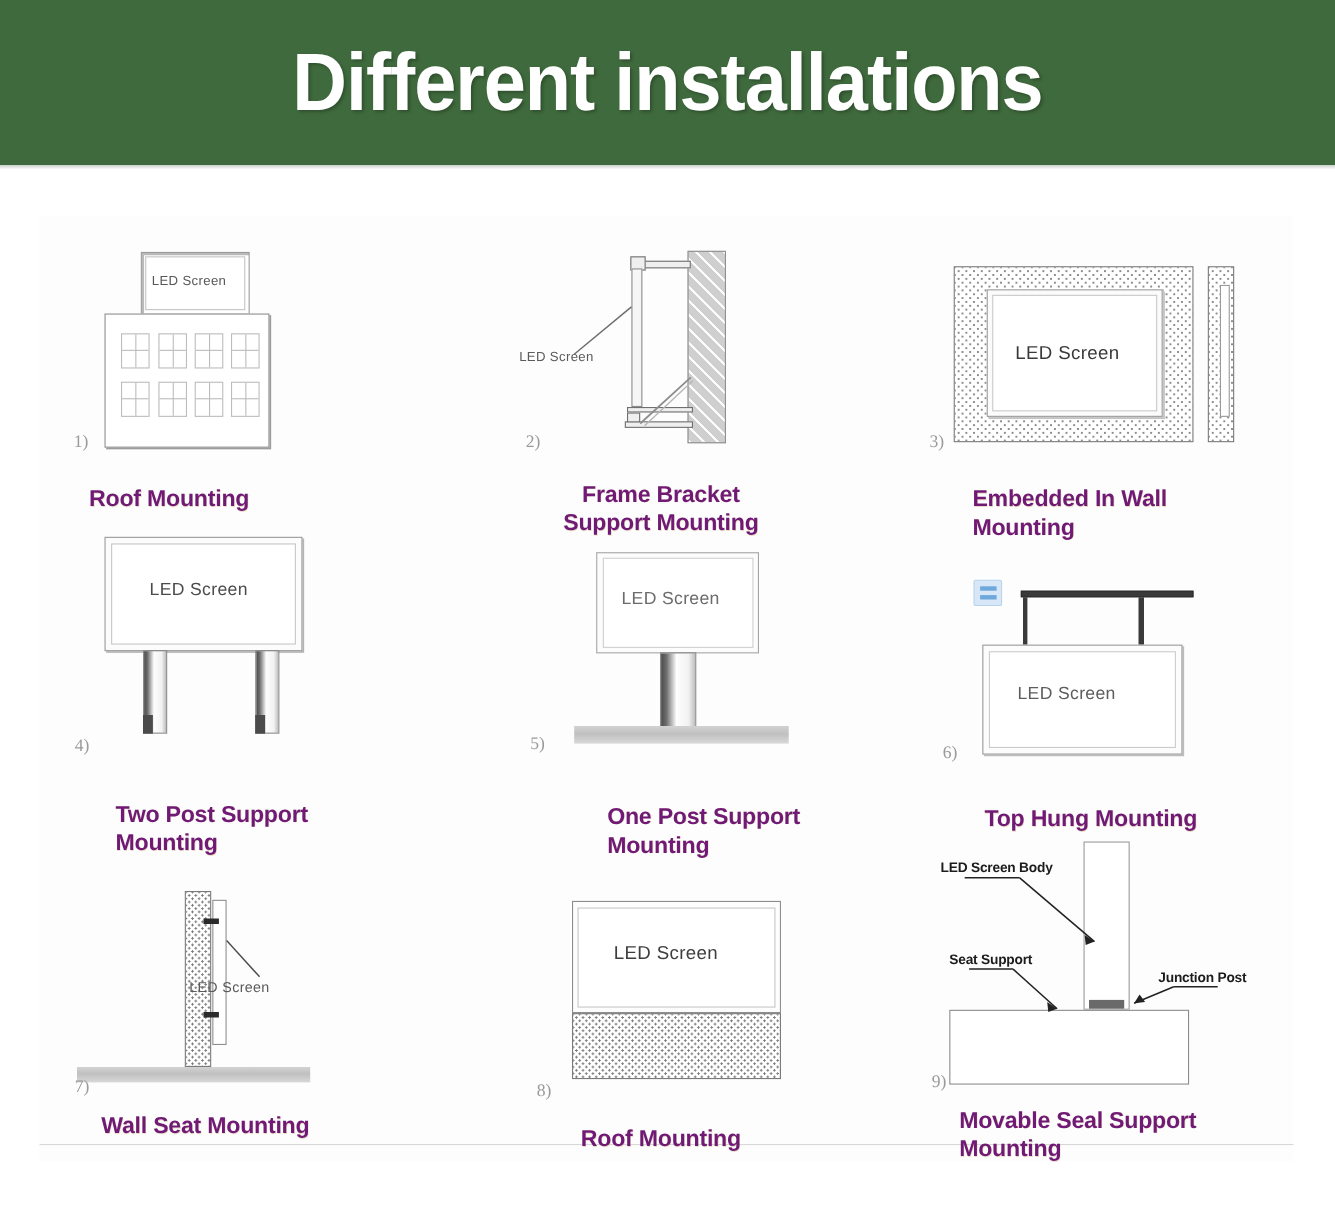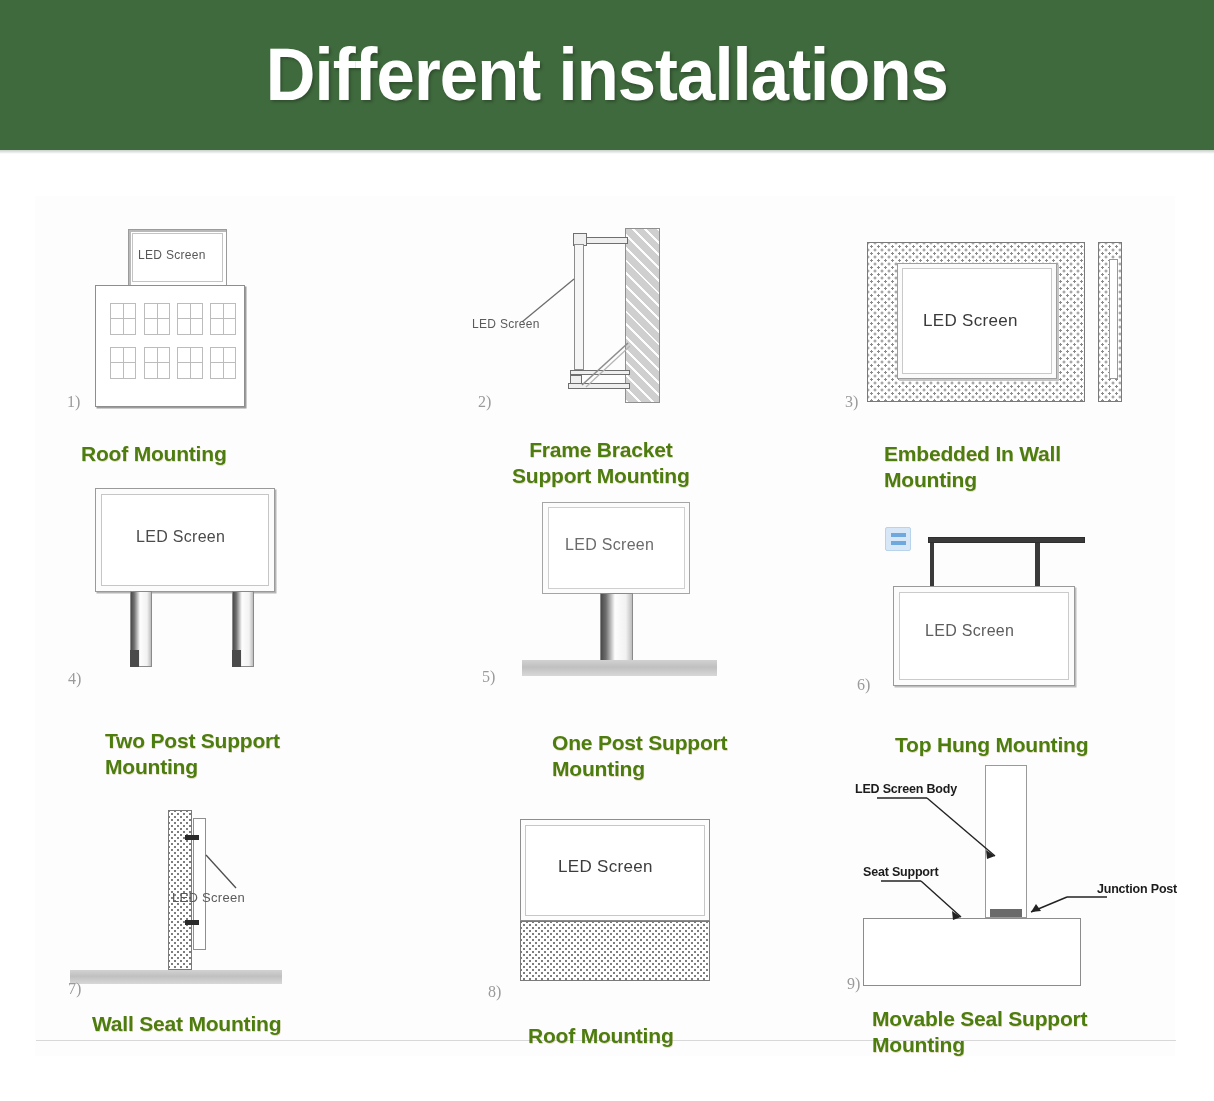--- a/index.html
+++ b/index.html
@@ -54,21 +54,21 @@
     background: #d8d8d8;
   }
 
   
   .cell { position: absolute; }
   .diagram { position: absolute; }
   .caption {
     position: absolute;
     font-size: 21px;
     font-weight: bold;
-    color: #4d7c0f;
+    color: #701a75;
     line-height: 26px;
     letter-spacing: -0.2px;
     white-space: pre-line;
     text-shadow: 0.5px 0.5px 0 rgba(170,120,40,0.25);
   }
   .idx {
     position: absolute;
     font-size: 16px;
     color: #9a9a9a;
     font-family: "Liberation Serif", serif;
@@ -329,21 +329,21 @@
   <div class="diagram" style="left:0; top:0; width:330px; height:230px;">
 
     <div class="box-thin" style="left:140px; top:5px; width:42px; height:153px; border-color:#9a9a9a; background:#ffffff;"></div>
 
     <div class="box-thin" style="left:18px; top:158px; width:218px; height:68px; border-color:#8c8c8c; background:#ffffff;"></div>
 
     <div style="position:absolute; left:145px; top:149px; width:32px; height:8px; background:#6a6a6a;"></div>
 
     <div class="ann" style="left:10px; top:22px;">LED Screen Body</div>
     <div class="ann" style="left:18px; top:105px;">Seat Support</div>
-    <div class="ann" style="left:208px; top:122px;margin-left:44px;">Junction Post</div>
+    <div class="ann" style="left:208px; top:122px;">Junction Post</div>
 
     <svg class="lead" style="left:0; top:0; width:330px; height:230px;">
 
       <line x1="32" y1="38" x2="82" y2="38" stroke="#222" stroke-width="1.4"></line>
       <line x1="82" y1="38" x2="150" y2="96" stroke="#222" stroke-width="1.4"></line>
       <polygon points="150,96 141,90 142,99" fill="#222"></polygon>
 
       <line x1="36" y1="121" x2="76" y2="121" stroke="#222" stroke-width="1.4"></line>
       <line x1="76" y1="121" x2="116" y2="157" stroke="#222" stroke-width="1.4"></line>
       <polygon points="116,157 107,151 108,160" fill="#222"></polygon>

